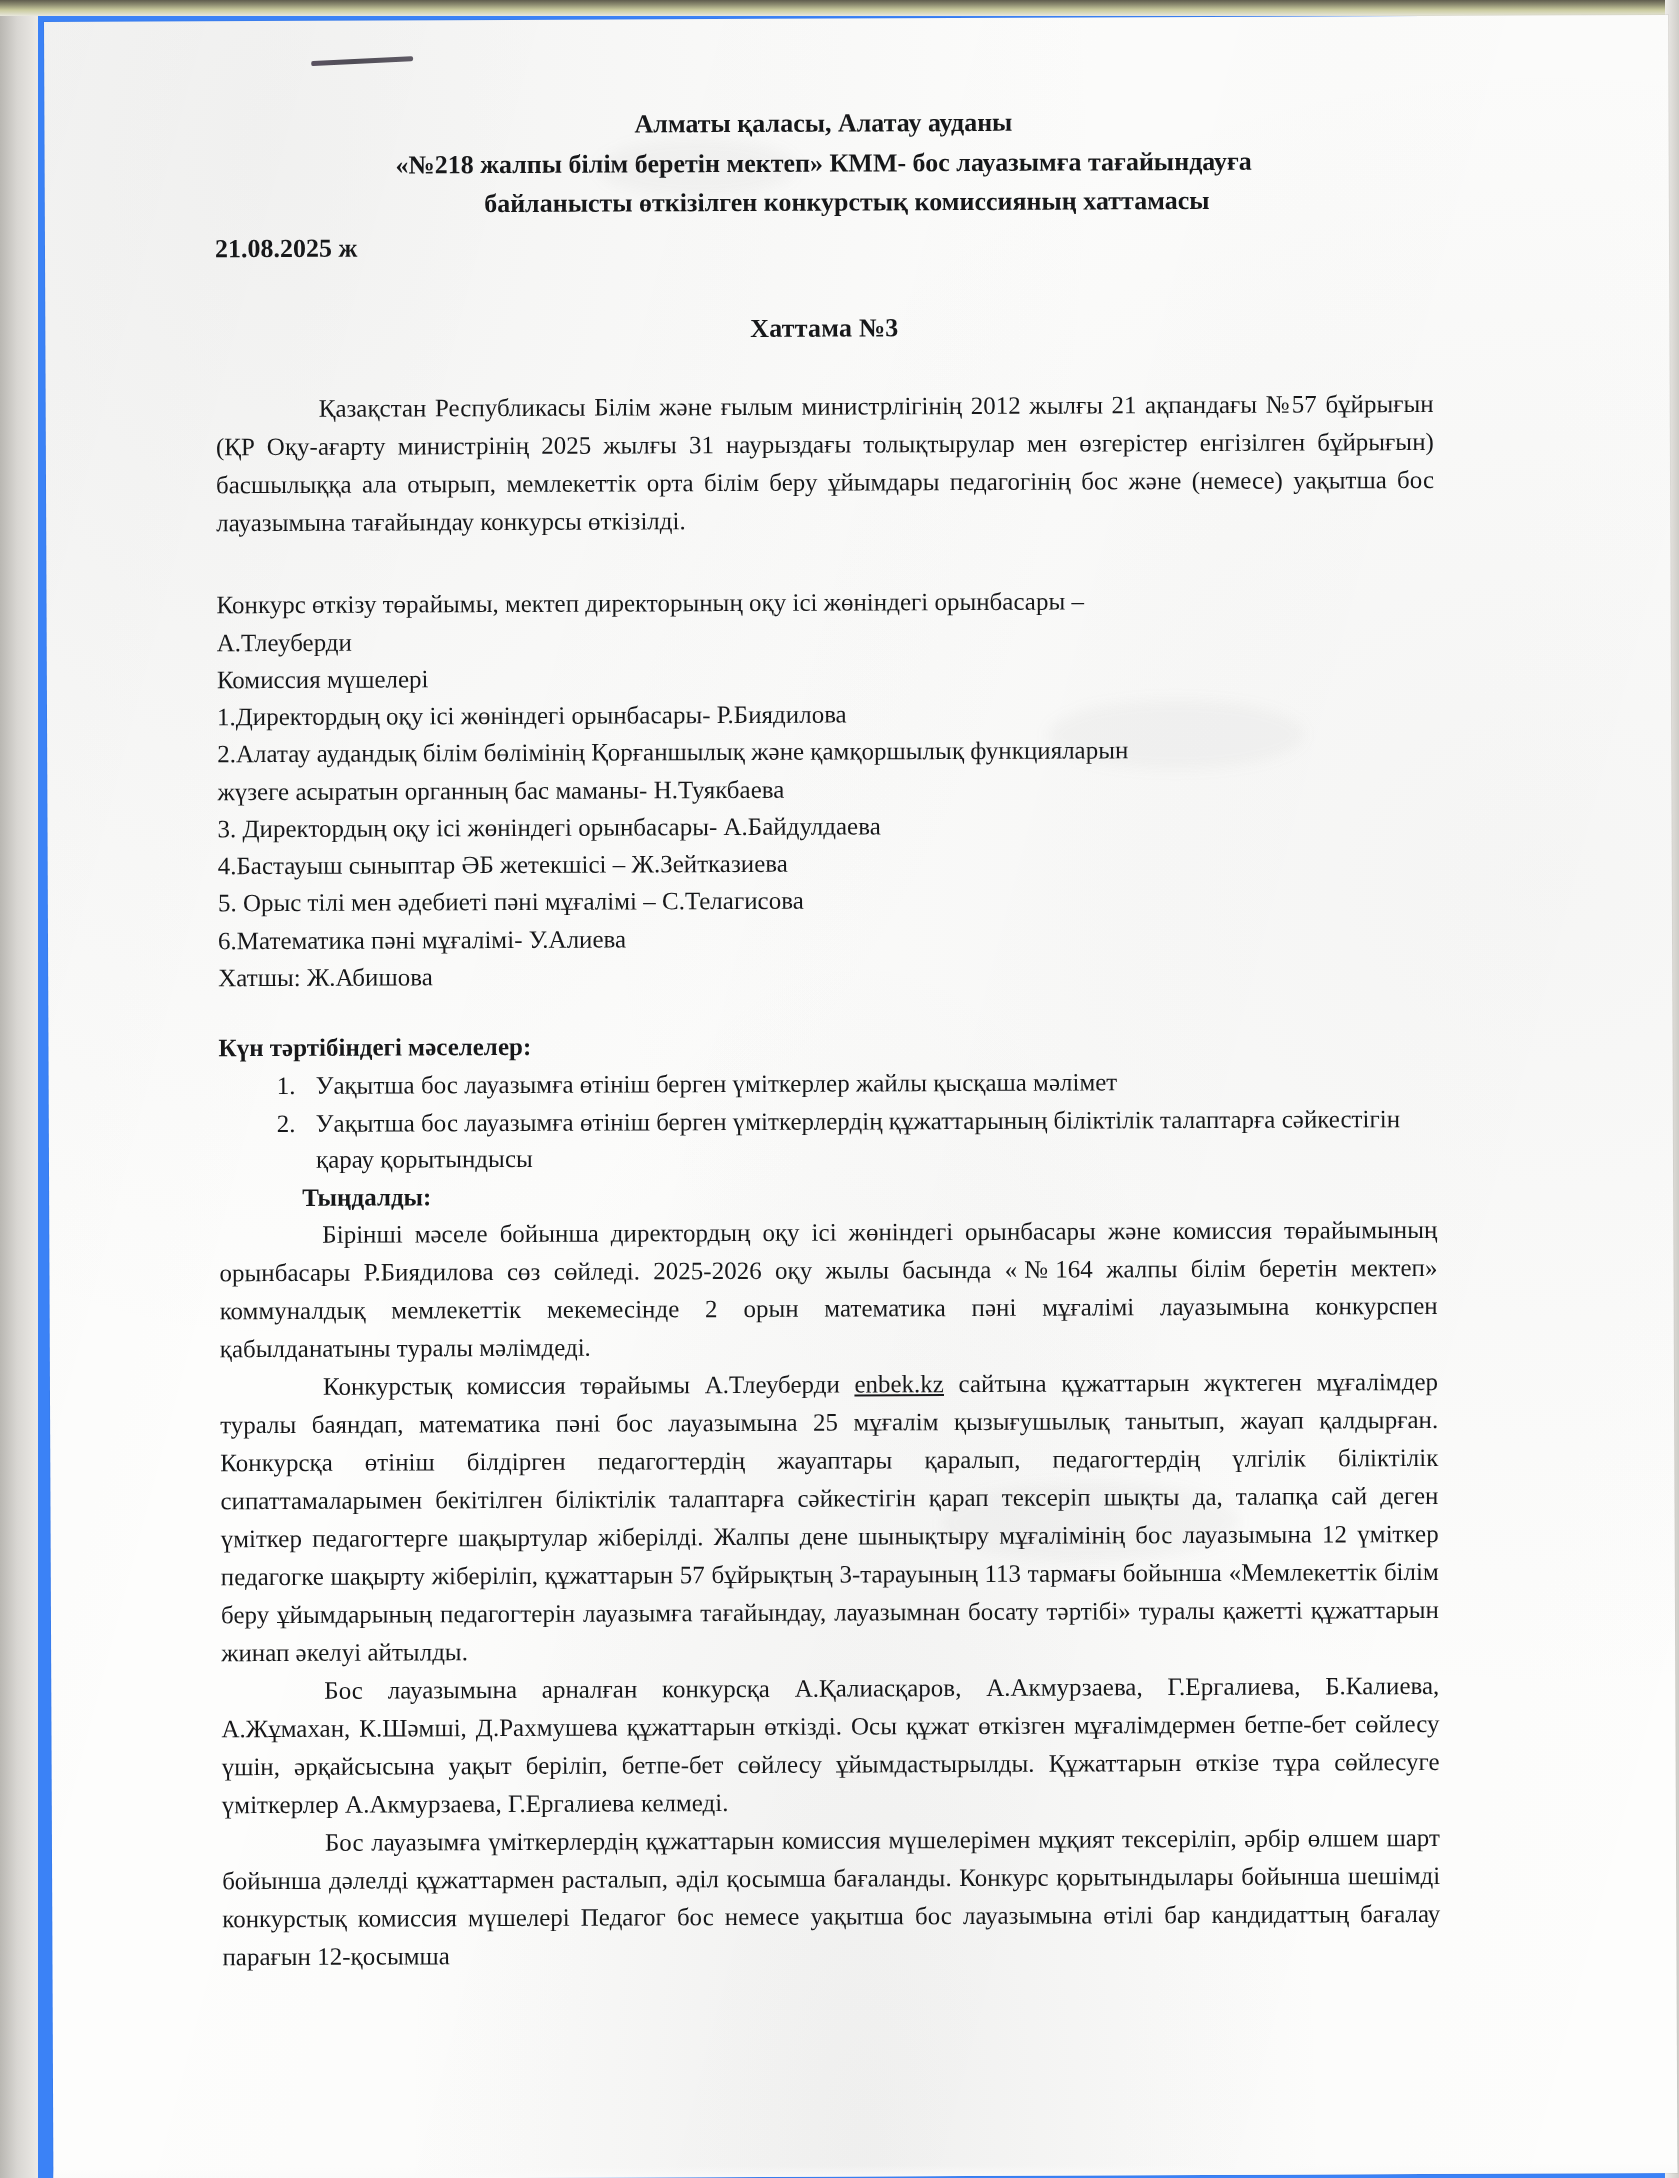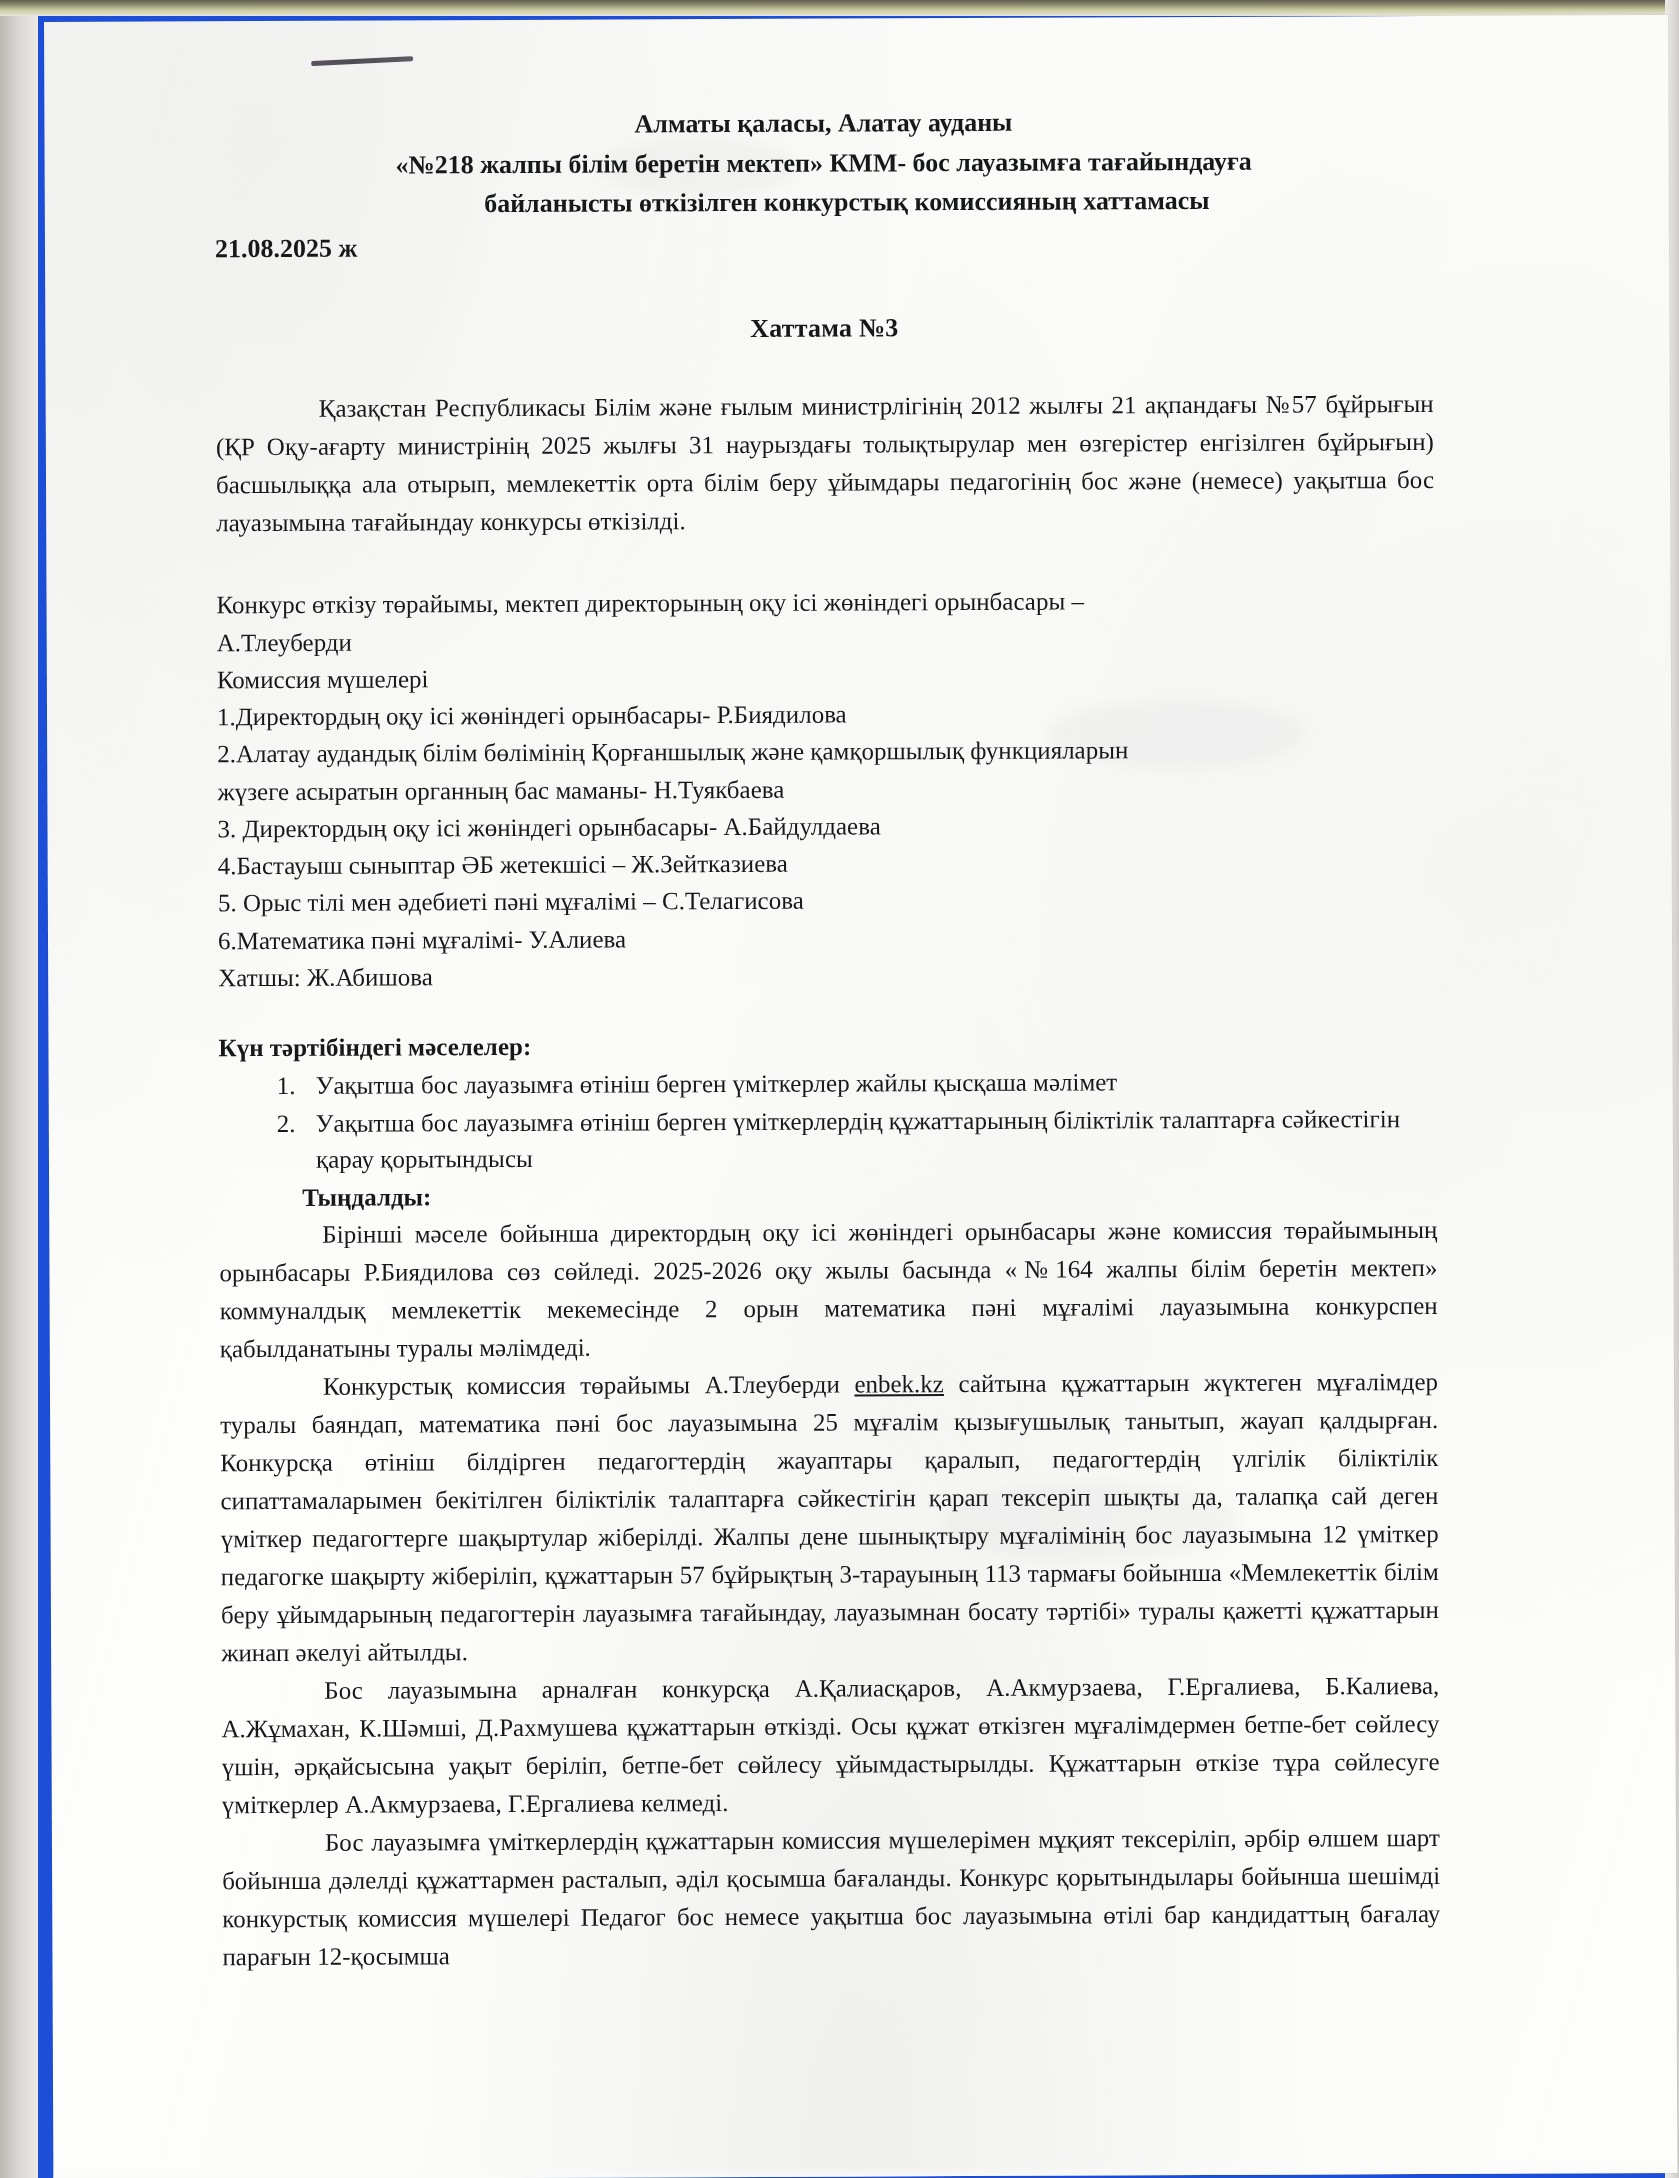--- a/index.html
+++ b/index.html
@@ -8,21 +8,21 @@
     background: #ffffff;
   }
   body {
     font-family: "Liberation Serif", "DejaVu Serif", serif;
   }
   #scan {
     position: relative;
     width: 1679px;
     height: 2178px;
     overflow: hidden;
-    background: #1d4ed8;
+    background: #3b82f6;
   }
   
   .scan-edge-left {
     position: absolute;
     left: 0; top: 0;
     width: 38px; height: 2178px;
     background: linear-gradient(to right, #b9b7b2 0%, #d8d6d2 45%, #eceae6 100%);
   }
   .scan-edge-top {
     position: absolute;

